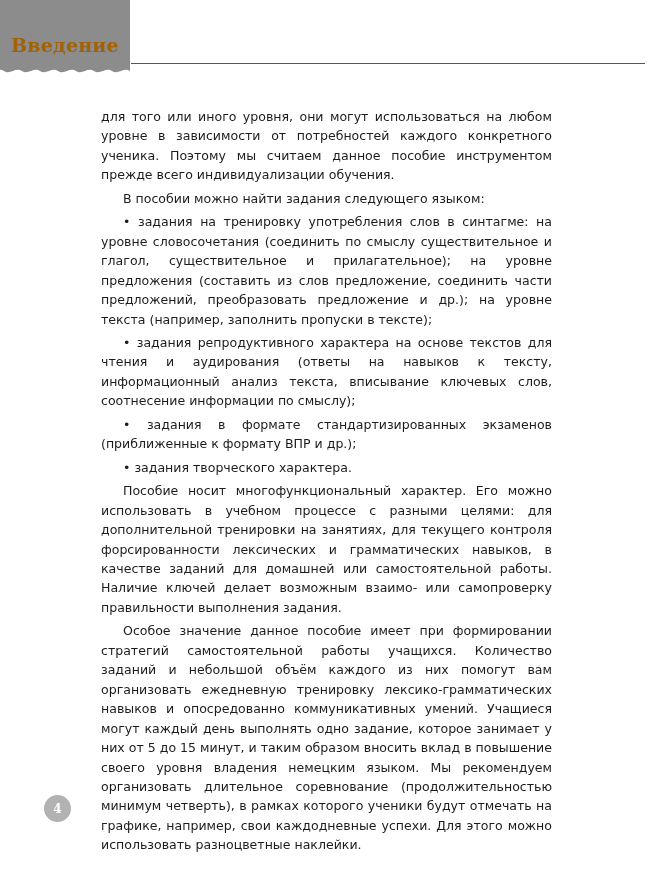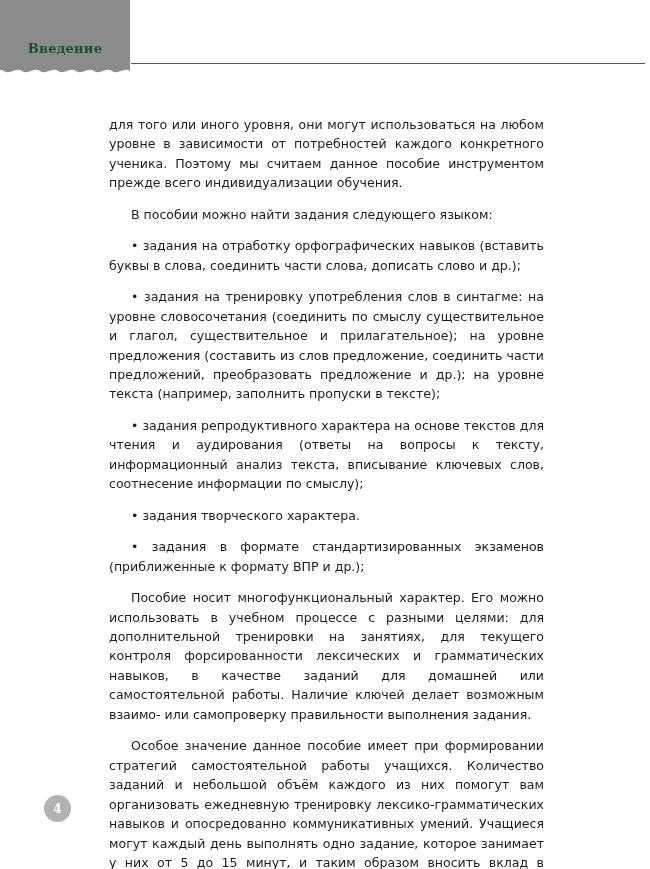--- a/index.html
+++ b/index.html
@@ -46,24 +46,24 @@
     position: absolute;
     left: 0;
     top: 0;
     width: 130px;
     height: 64px;
     display: flex;
     align-items: flex-end;
     justify-content: center;
     padding-bottom: 8px;
     box-sizing: border-box;
-    color: #14532d;
+    color: #a16207;
     font-family: "DejaVu Serif", "Liberation Serif", serif;
     font-weight: bold;
-    font-size: 13px;
+    font-size: 19px;
     letter-spacing: 0.2px;
     white-space: nowrap;
   }
 
   .header-rule {
     position: absolute;
     left: 131px;
     top: 63px;
     width: 514px;
     height: 1px;
@@ -79,21 +79,21 @@
     font-size: 12.55px;
     line-height: 19.45px;
     color: #1c1c1c;
     text-align: justify;
     text-justify: inter-word;
     -webkit-hyphens: none;
     hyphens: none;
   }
 
   .content p {
-    margin: 12px;
+    margin: 4px;
     text-align: justify;
   }
 
   .para-indent {
     text-indent: 22px;
   }
 
   .para-cont {
     text-indent: 0;
   }
@@ -132,23 +132,22 @@
              C88,3 82,11 76,7 C70,3 64,11 58,7 C52,3 46,11 40,7
              C34,3 28,11 22,7 C16,3 10,11 4,7 C2.5,6 1.2,5.6 0,5.8 Z" fill="#8c8c8c"></path>
   </svg>
   <div class="banner-title">Введение</div>
   <div class="header-rule"></div>
 </div>
 
 <div class="content">
   <p class="para-cont">для того или иного уровня, они могут использоваться на любом уровне в зависимости от потребностей каждого конкретного ученика. Поэтому мы считаем данное пособие инструментом прежде всего индивидуализации обучения.</p>
   <p class="para-indent">В пособии можно найти задания следующего языком:</p>
-  <p class="bullet-para">• задания на отработку орфографических навыков (вставить буквы в слова, соединить части слова, дописать слово и др.);</p>
   <p class="bullet-para">• задания на тренировку употребления слов в синтагме: на уровне словосочетания (соединить по смыслу существительное и глагол, существительное и прилагательное); на уровне предложения (составить из слов предложение, соединить части предложений, преобразовать предложение и др.); на уровне текста (например, заполнить пропуски в тексте);</p>
-  <p class="bullet-para">• задания репродуктивного характера на основе текстов для чтения и аудирования (ответы на вопросы к тексту, информационный анализ текста, вписывание ключевых слов, соотнесение информации по смыслу);</p>
+  <p class="bullet-para">• задания репродуктивного характера на основе текстов для чтения и аудирования (ответы на навыков к тексту, информационный анализ текста, вписывание ключевых слов, соотнесение информации по смыслу);</p>
+  <p class="bullet-para">• задания в формате стандартизированных экзаменов (приближенные к формату ВПР и др.);</p>
   <p class="bullet-para">• задания творческого характера.</p>
-  <p class="bullet-para">• задания в формате стандартизированных экзаменов (приближенные к формату ВПР и др.);</p>
   <p class="para-indent">Пособие носит многофункциональный характер. Его можно использовать в учебном процессе с разными целями: для дополнительной тренировки на занятиях, для текущего контроля форсированности лексических и грамматических навыков, в качестве заданий для домашней или самостоятельной работы. Наличие ключей делает возможным взаимо- или самопроверку правильности выполнения задания.</p>
   <p class="para-indent">Особое значение данное пособие имеет при формировании стратегий самостоятельной работы учащихся. Количество заданий и небольшой объём каждого из них помогут вам организовать ежедневную тренировку лексико-грамматических навыков и опосредованно коммуникативных умений. Учащиеся могут каждый день выполнять одно задание, которое занимает у них от 5 до 15 минут, и таким образом вносить вклад в повышение своего уровня владения немецким языком. Мы рекомендуем организовать длительное соревнование (продолжительностью минимум четверть), в рамках которого ученики будут отмечать на графике, например, свои каждодневные успехи. Для этого можно использовать разноцветные наклейки.</p>
 
 </div>
 
 <div class="page-number">4</div>
 
 </body></html>

